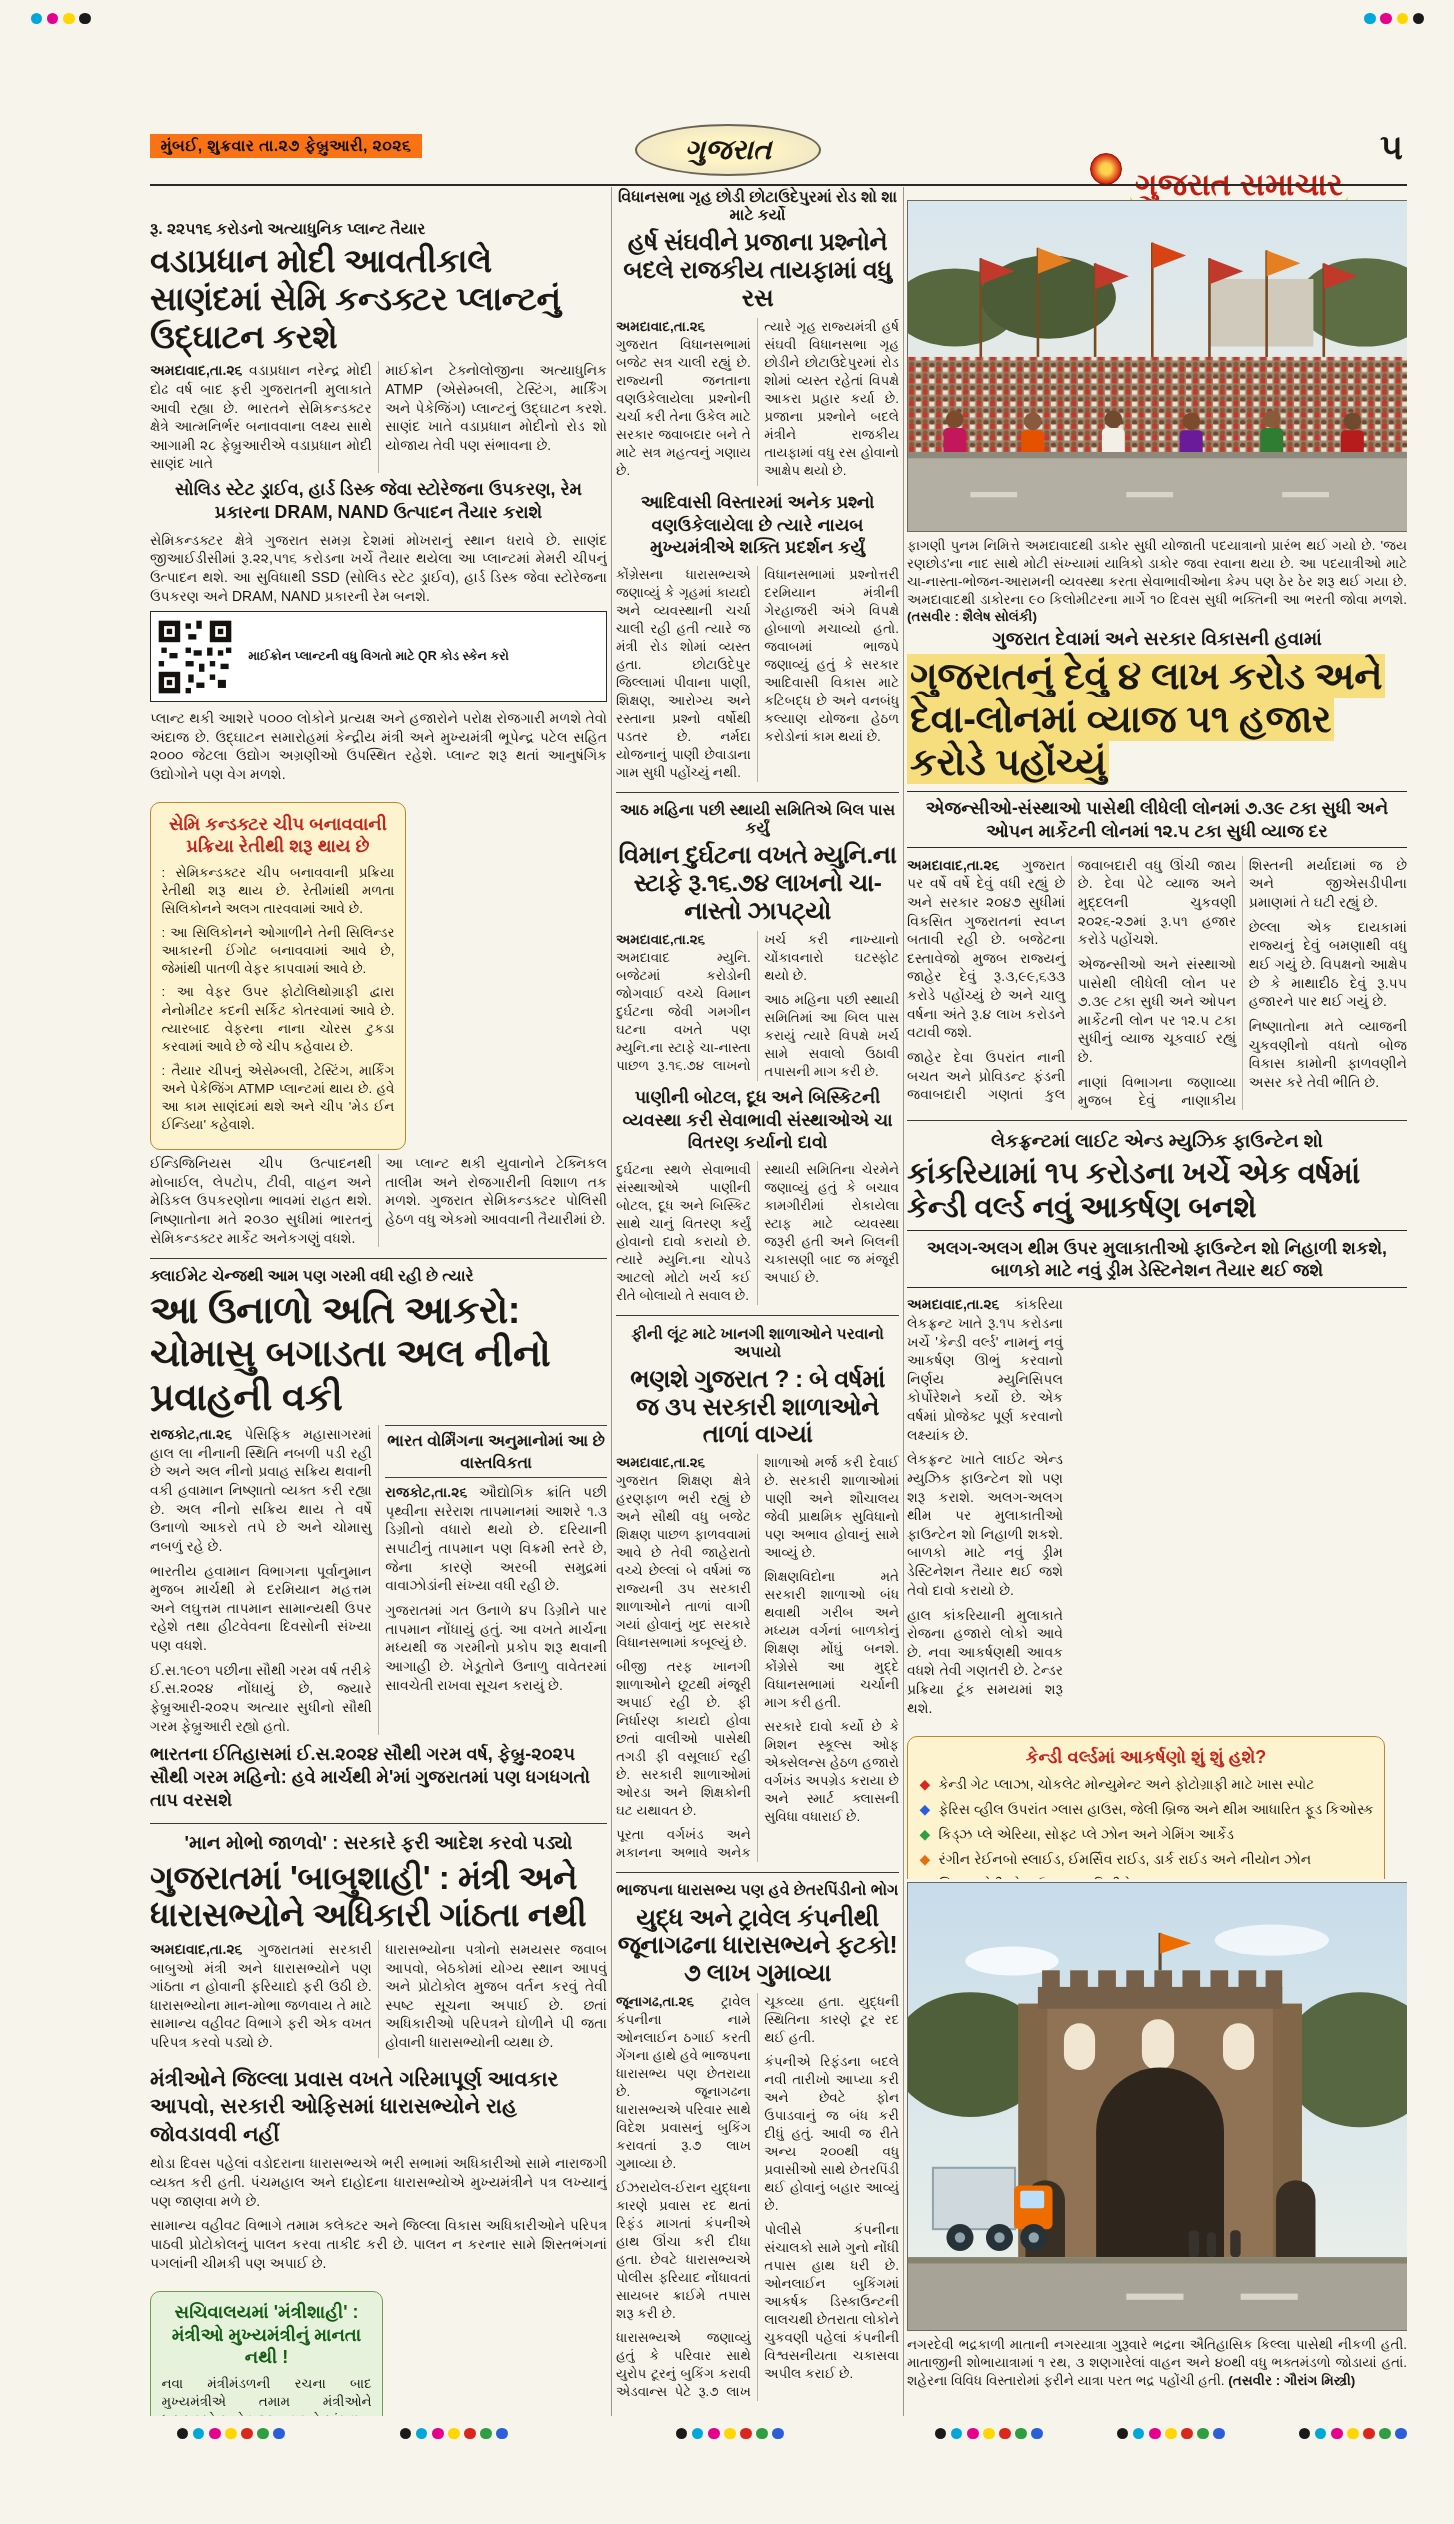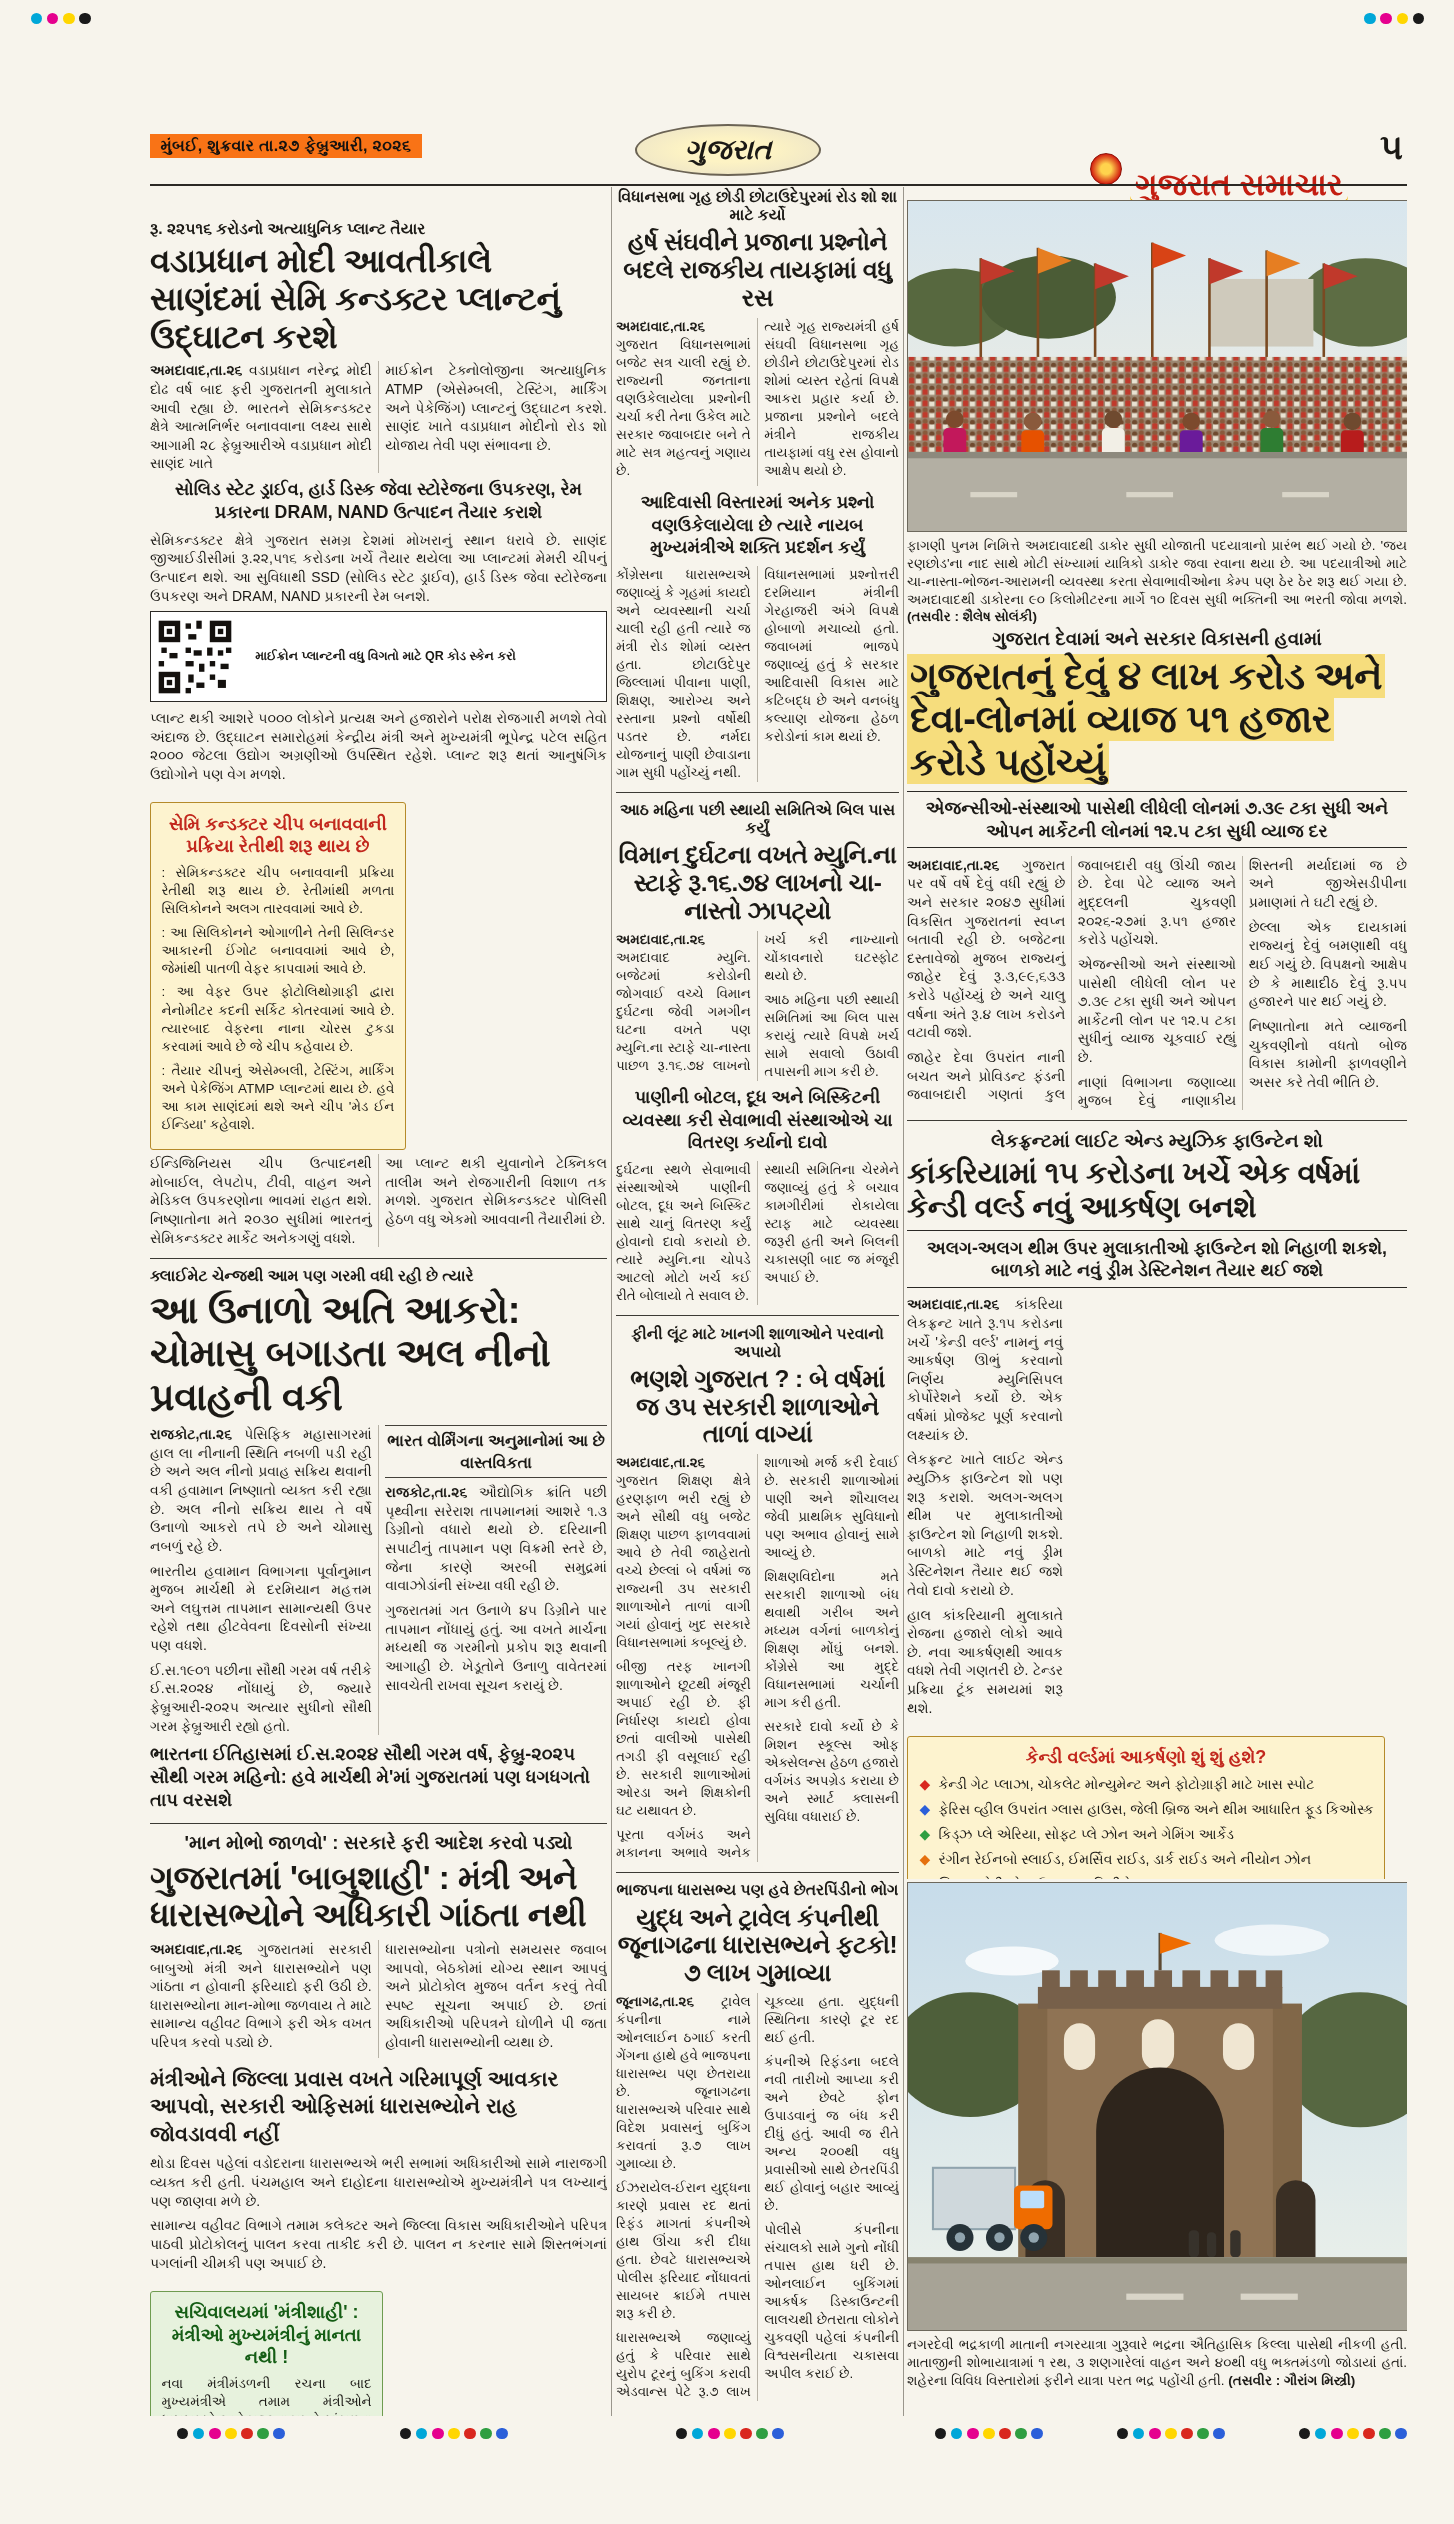--- a/index.html
+++ b/index.html
@@ -50,33 +50,33 @@
   .cols2{column-count:2;column-gap:13.5px;column-rule:0.5px solid #b7b2a6;}
   .cols3{column-count:3;column-gap:12.5px;column-rule:0.5px solid #b7b2a6;}
   .dateline{font-weight:bold;}
   .crosshead{font-weight:800;font-size:16px;text-align:center;border-top:1px solid #44413a;
              border-bottom:1px solid #44413a;padding:4.2px 1px;margin:5.2px 0;column-span:none;}
   .standfirst{font-weight:800;font-size:21px;line-height:1.3;margin:7.3px 0;}
   .standfirst.sm{font-size:18px;}
   .row{display:flex;gap:12.5px;align-items:flex-start;margin:4.2px 0;flex-direction:column;}
   .row .grow{flex:1;}
   
-  .box{border:1.6px solid #b58a2a;background:#fdf3cf;padding:9.4px 10.4px;border-radius:3px;}
+  .box{border:1.6px solid #b58a2a;background:#fdf3cf;padding:9.4px 10.4px;border-radius:10px;}
   .box-title{font-weight:800;font-size:18px;line-height:1.25;text-align:center;color:#c2271d;
              margin-bottom:6.2px;}
   .box p{font-size:13.5px;line-height:1.35;text-align:justify;margin:0 0 5.2px 0;}
   .box.green{background:#e7f2dd;border-color:#6f9c50;}
   .box.green .box-title{color:#155d15;}
   .candy-item{font-size:14px;line-height:1.35;margin:0 0 6.2px 0;text-align:justify;padding-left:20px;position:relative;}
   .candy-item::before{content:"◆";position:absolute;left:1px;top:0;}
   .candy-item:nth-child(2)::before{color:#d9271e}.candy-item:nth-child(3)::before{color:#2b5fd9}
   .candy-item:nth-child(4)::before{color:#2f9e41}.candy-item:nth-child(5)::before{color:#e5700e}
   .candy-item:nth-child(6)::before{color:#8e24aa}
   
-  .qr-wrap{display:flex;gap:21px;align-items:center;border:1px solid #2b2925;background:#fff;
+  .qr-wrap{display:flex;gap:14px;align-items:center;border:1px solid #2b2925;background:#fff;
            padding:5.2px;margin:5.2px 0 7.3px 0;}
   .qr-caption{font-size:12.5px;font-weight:bold;line-height:1.35;}
   
   figure{margin:0;}
   .photo{display:block;width:100%;height:auto;border:1px solid #6d685c;background:#ddd;}
   .caption{font-size:13.5px;line-height:1.32;text-align:justify;margin:5.2px 0 0 0;}
   .caption .credit{font-weight:bold;white-space:nowrap;}
   .photo2-wrap{position:absolute;left:0;right:0;top:1679px;background:#f7f4ec;padding-top:3.1px;}
   .kank-left{width:156px;flex:none;}
 </style>

